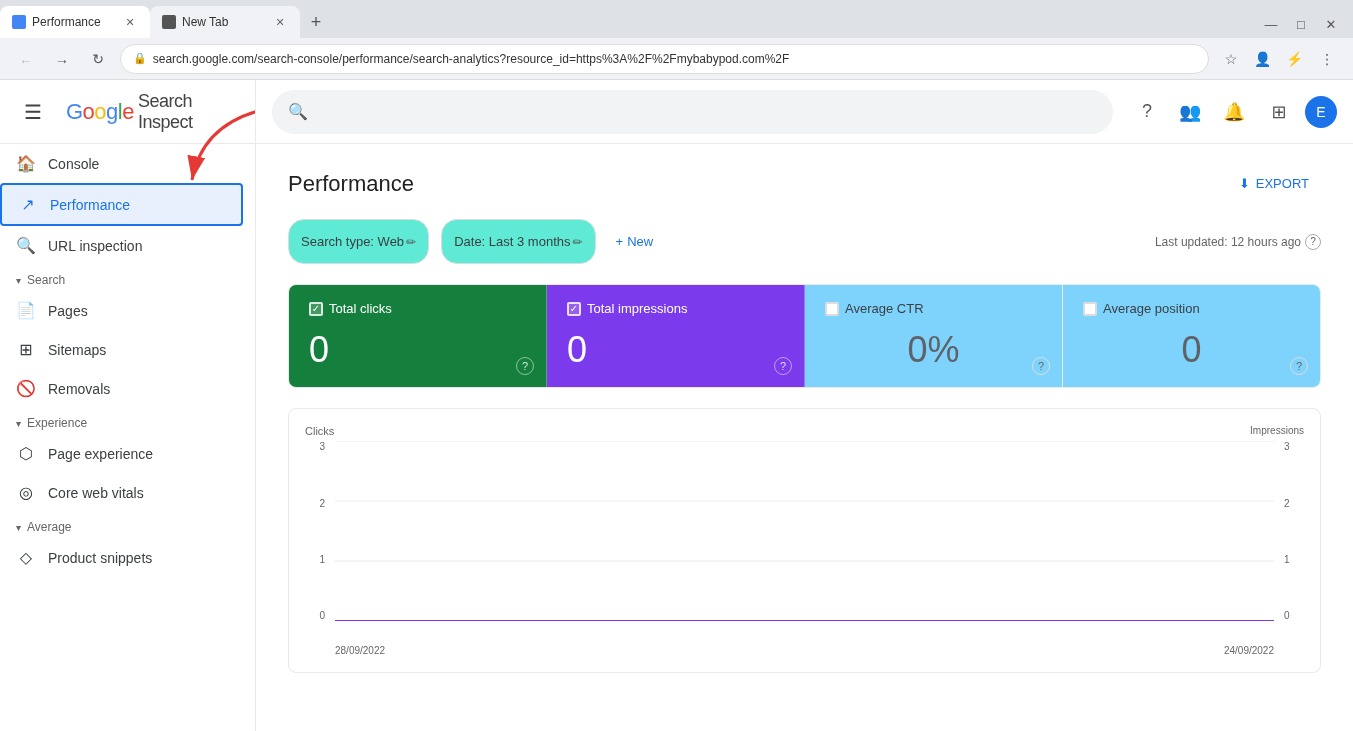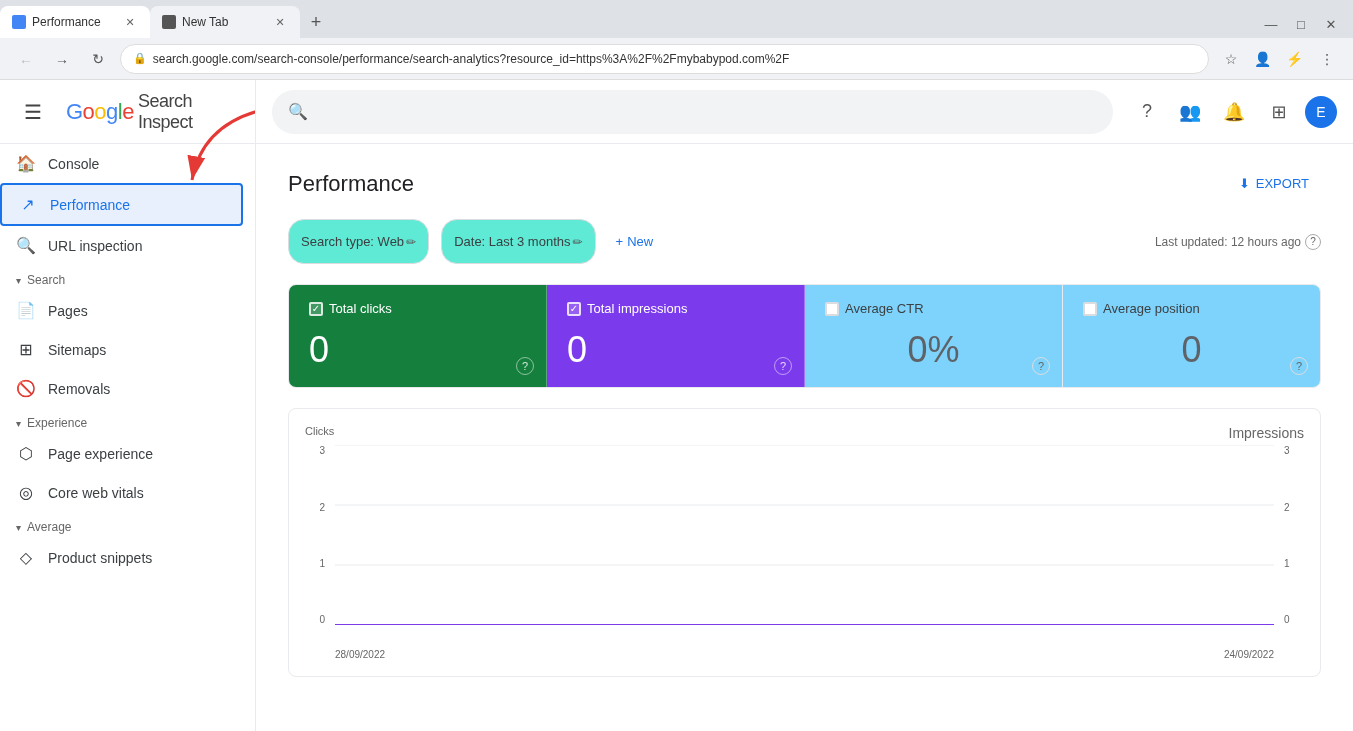--- a/index.html
+++ b/index.html
@@ -430,21 +430,21 @@
       border-radius: 8px;
       padding: 16px;
       background: white;
     }
     .chart-labels {
       display: flex;
       justify-content: space-between;
       margin-bottom: 4px;
     }
     .chart-left-label { font-size: 11px; color: #666; }
-    .chart-right-label { font-size: 14px; color: #666; }
+    .chart-right-label { font-size: 10px; color: #666; }
     .chart-container {
       position: relative;
       height: 200px;
     }
     .chart-y-labels-left {
       position: absolute;
       left: 0;
       top: 0;
       bottom: 20px;
       width: 20px;

